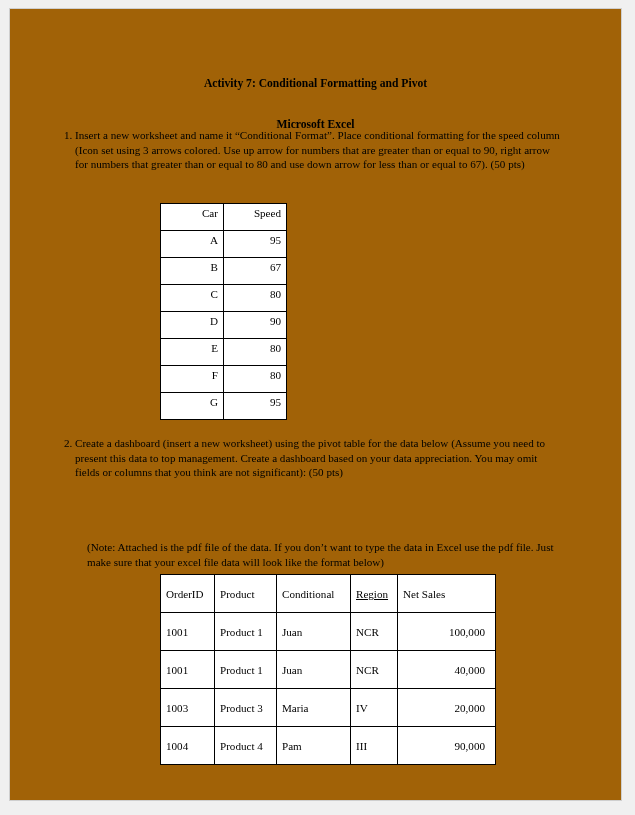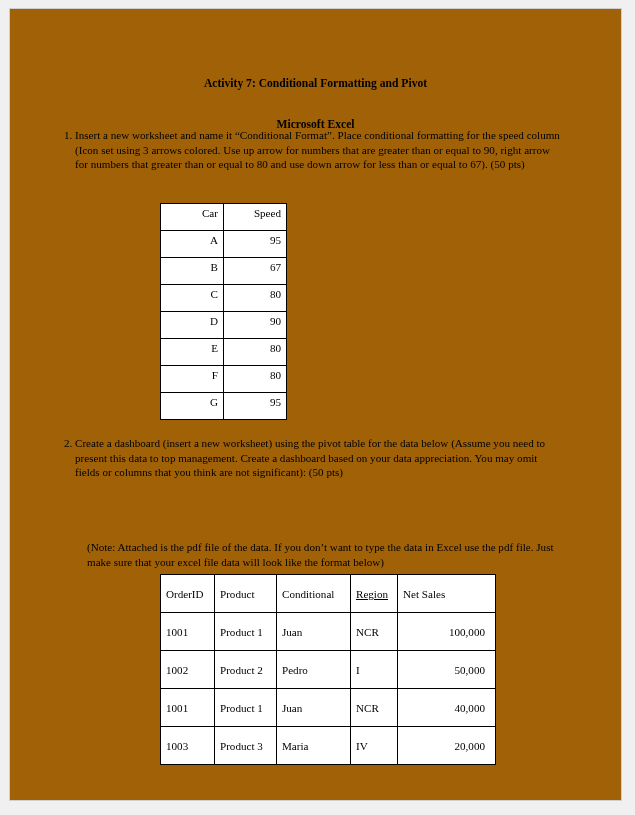--- a/index.html
+++ b/index.html
@@ -204,37 +204,37 @@
       </thead>
       <tbody>
         <tr>
           <td>1001</td>
           <td>Product 1</td>
           <td>Juan</td>
           <td>NCR</td>
           <td class="num">100,000</td>
         </tr>
         <tr>
-          <td>1002</td>
-          <td>Product 2</td>
-          <td>Pedro</td>
-          <td>I</td>
-          <td class="num">50,000</td>
-        </tr>
-        <tr>
           <td>1001</td>
           <td>Product 1</td>
           <td>Juan</td>
           <td>NCR</td>
           <td class="num">40,000</td>
         </tr>
         <tr>
           <td>1003</td>
           <td>Product 3</td>
           <td>Maria</td>
           <td>IV</td>
           <td class="num">20,000</td>
         </tr>
+        <tr>
+          <td>1004</td>
+          <td>Product 4</td>
+          <td>Pam</td>
+          <td>III</td>
+          <td class="num">90,000</td>
+        </tr>
       </tbody>
     </table>
 
   </div>
 </div>
 
 </body></html>

